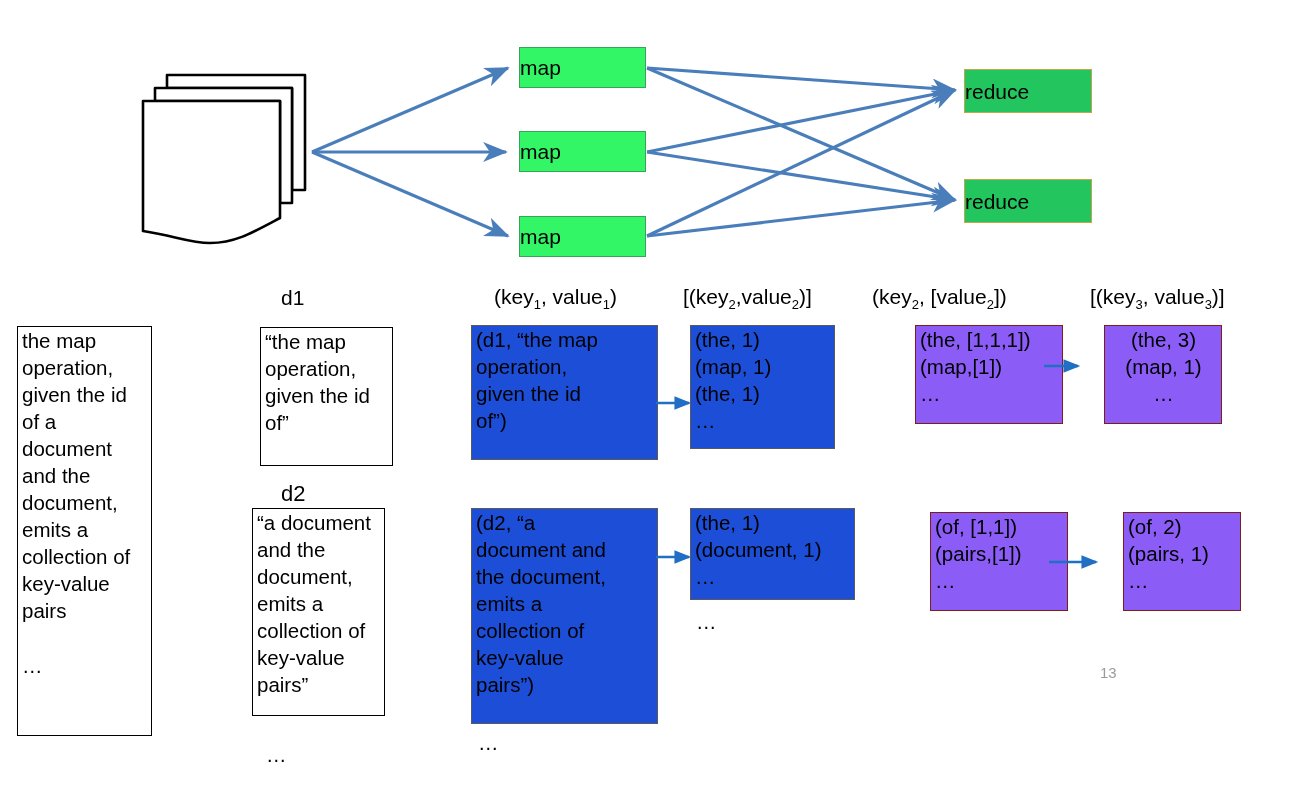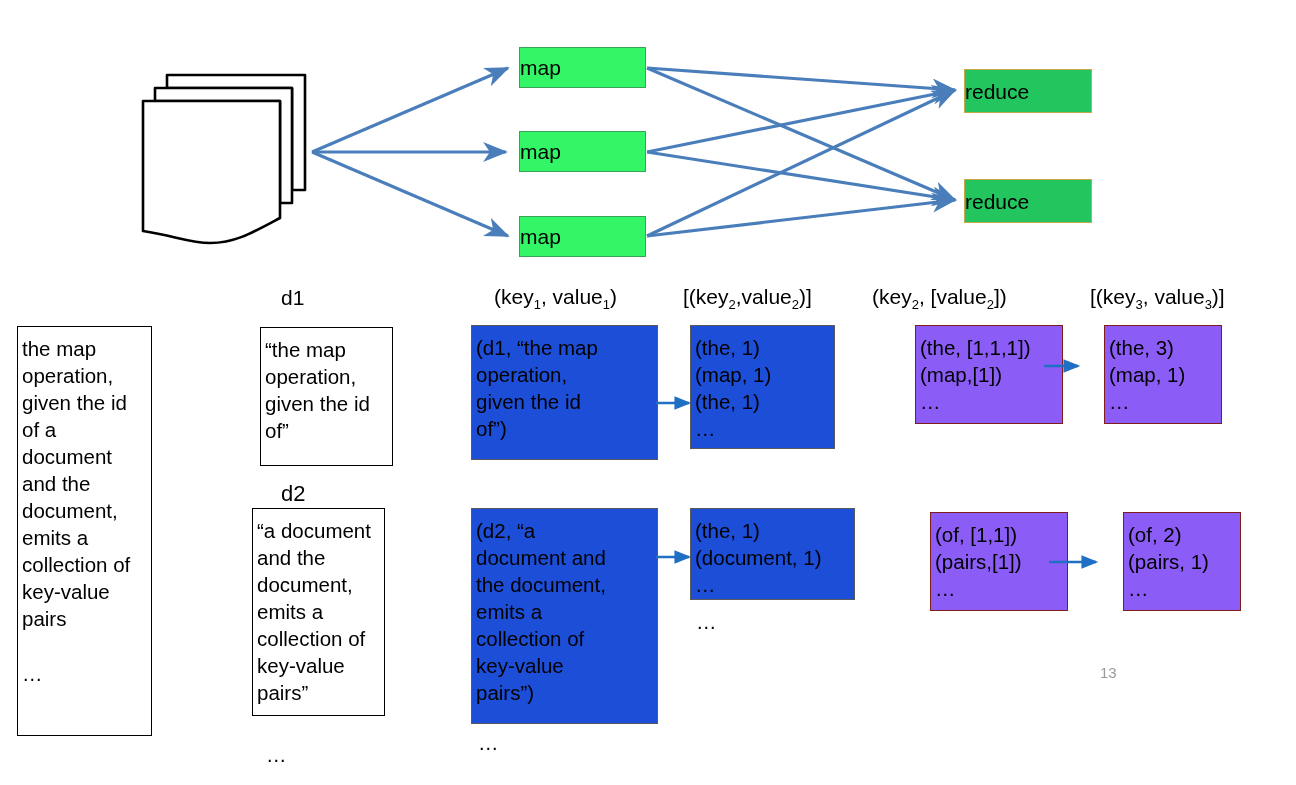--- a/index.html
+++ b/index.html
@@ -65,21 +65,21 @@
     font-size: 13px;
     line-height: 0;
   }
 
   
   .data-box {
     position: absolute;
     box-sizing: border-box;
     font-size: 20.5px;
     line-height: 1.32;
-    padding: 8px 3px 2px 4px;
+    padding: 0 3px 2px 4px;
     white-space: pre-wrap;
     overflow: hidden;
     color: #000;
   }
   .box-white {
     background: #ffffff;
     border: 1px solid #000000;
   }
   .box-green {
     background: #1d4ed8;
@@ -248,21 +248,21 @@
 …</div>
 
   <svg class="mini-arrow" style="left:1043px; top:355px; width:46px; height:22px;" viewBox="0 0 46 22" xmlns="http://www.w3.org/2000/svg">
     <line x1="1" y1="11" x2="35" y2="11" stroke="#1f6fc4" stroke-width="2.6" marker-end="url(#mh1)"></line>
   </svg>
 
   <svg class="mini-arrow" style="left:1048px; top:551px; width:58px; height:22px;" viewBox="0 0 58 22" xmlns="http://www.w3.org/2000/svg">
     <line x1="1" y1="11" x2="48" y2="11" stroke="#1f6fc4" stroke-width="2.6" marker-end="url(#mh1)"></line>
   </svg>
 
-  <div class="data-box box-tan" style="left:1084px; top:325px; width:118px; height:99px;">(the, 3)
+  <div class="data-box box-tan" style="left:1084px; top:325px; width:118px; height:99px;text-align:center;">(the, 3)
 (map, 1)
 …</div>
   <div class="data-box box-tan" style="left:1103px; top:512px; width:118px; height:99px;">(of, 2)
 (pairs, 1)
 …</div>
 
   <div id="slide-number" style="left:1100px; top:664px;">13</div>
 
 </div>
 

